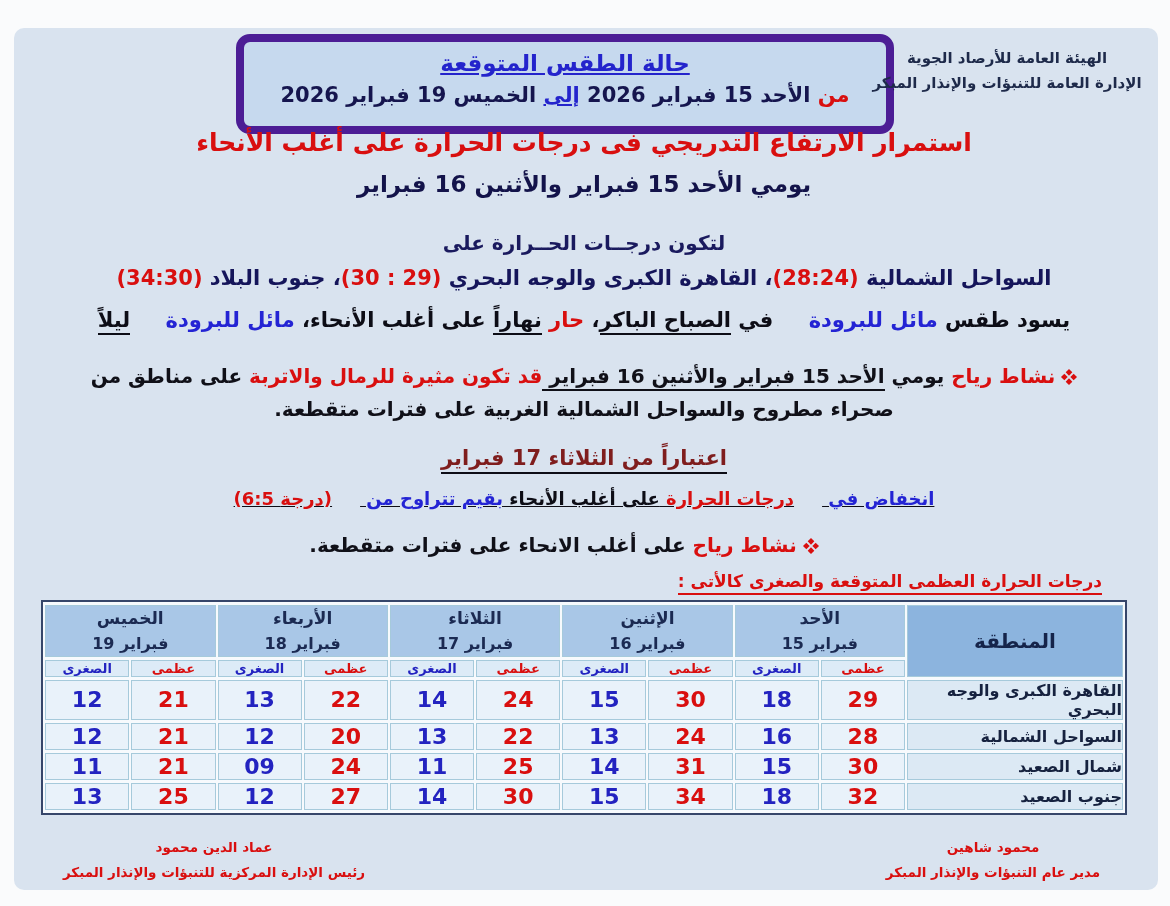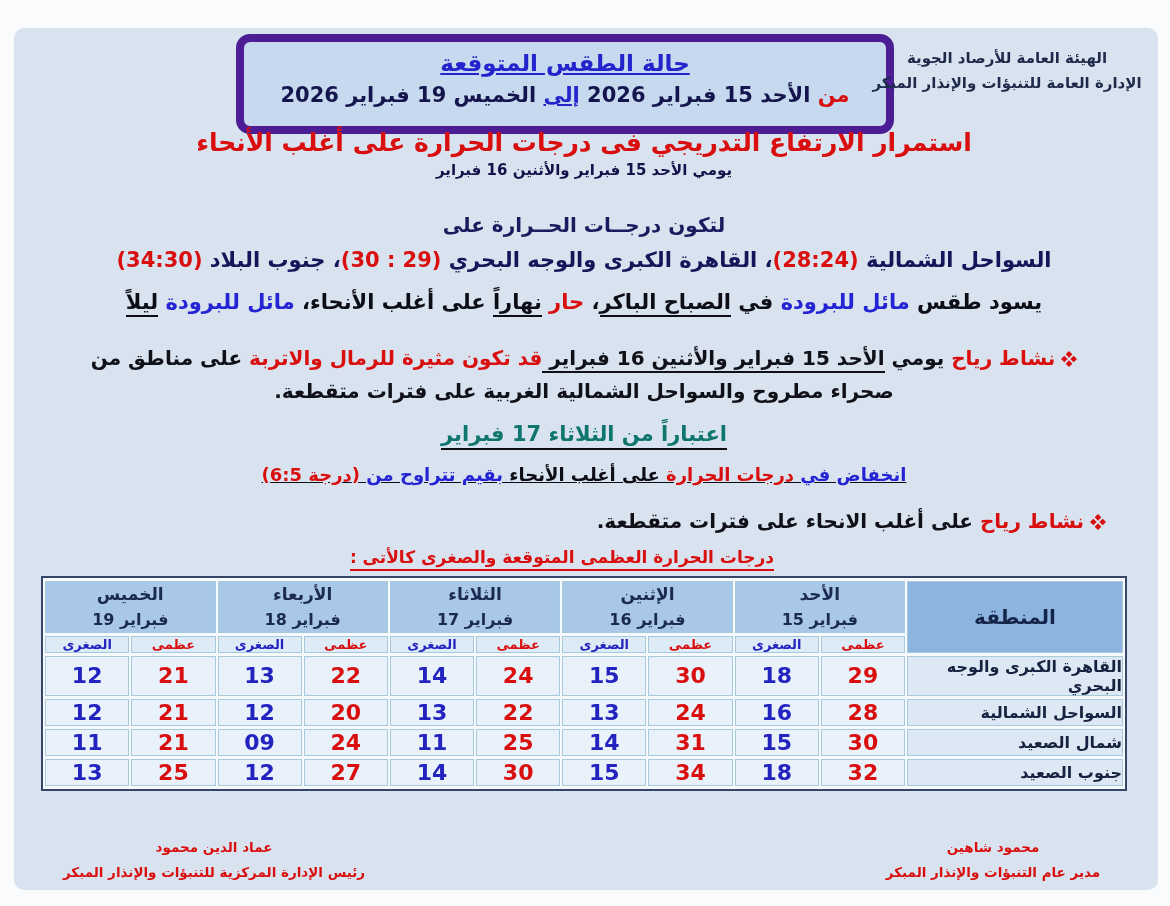--- a/index.html
+++ b/index.html
@@ -39,34 +39,34 @@
   .hb-date .to{color:#2424cc;text-decoration:underline;}
 
   .org{
     position:absolute;right:16px;top:18px;width:270px;text-align:center;
     color:#1e2a4a;font-size:15px;line-height:1.65;
   }
 
   
   .content{position:absolute;top:100px;left:8px;right:12px;text-align:center;direction:rtl;}
   .h-red{font-size:25px;color:#d90f0f;margin:0;}
-  .h-days{font-size:15px;color:#13134a;margin-top:4px;}
+  .h-days{font-size:23px;color:#13134a;margin-top:14px;}
   .intro{font-size:20px;color:#1a1a5e;margin-top:34px;}
   .temps-line{font-size:21px;color:#15155a;margin-top:11px;}
   .temps-line .rng{color:#d90f0f;}
   .sentence{font-size:21px;color:#0d0d16;margin-top:18px;}
-  .blue{color:#2424d4;}
+  .blue{color:#2424d4;padding-left:28px;}
   .red{color:#d90f0f;}
   .u{border-bottom:2px solid currentColor;padding-bottom:1px;}
   .bullet1{font-size:20px;color:#101018;margin:28px 40px 0 40px;line-height:1.65;}
-  .from-tue{font-size:21px;color:#0f766e;margin-top:14px;}
+  .from-tue{font-size:21px;color:#7f1d1d;margin-top:20px;}
   .from-tue span{border-bottom:2px solid #0d0d16;padding-bottom:2px;}
   .decrease{font-size:18px;margin-top:18px;color:#0d0d16;text-decoration:underline;}
-  .bullet2{font-size:20px;color:#101018;text-align:right;margin:24px 40px 0 0;}
-  .table-title{font-size:17px;color:#d90f0f;margin:14px 44px 0 0;}
+  .bullet2{font-size:20px;color:#101018;margin:24px 40px 0 0;}
+  .table-title{font-size:17px;color:#d90f0f;text-align:right;margin:14px 44px 0 0;}
   .table-title span{border-bottom:2px solid #d90f0f;padding-bottom:2px;}
   .dia{width:16px;height:16px;vertical-align:-2px;margin-left:6px;}
 
   
   table.temps{
     width:1086px;margin:9px auto 0;direction:rtl;
     border-collapse:separate;border-spacing:2px 3px;
     background:#f7fafd;border:2px solid #36466a;table-layout:fixed;
   }
   table.temps th,table.temps td{padding:0;border:1px solid #a6cadb;}

